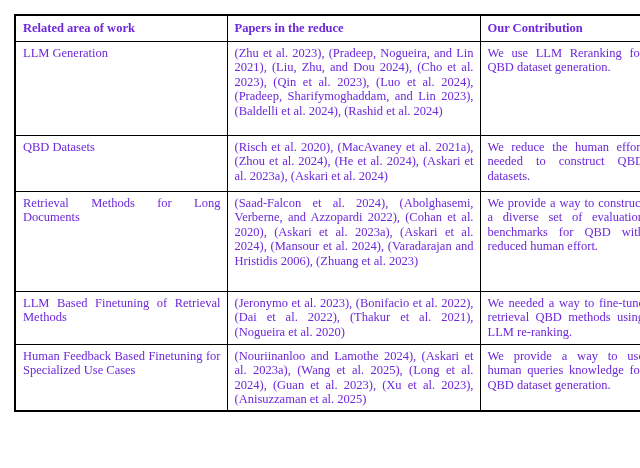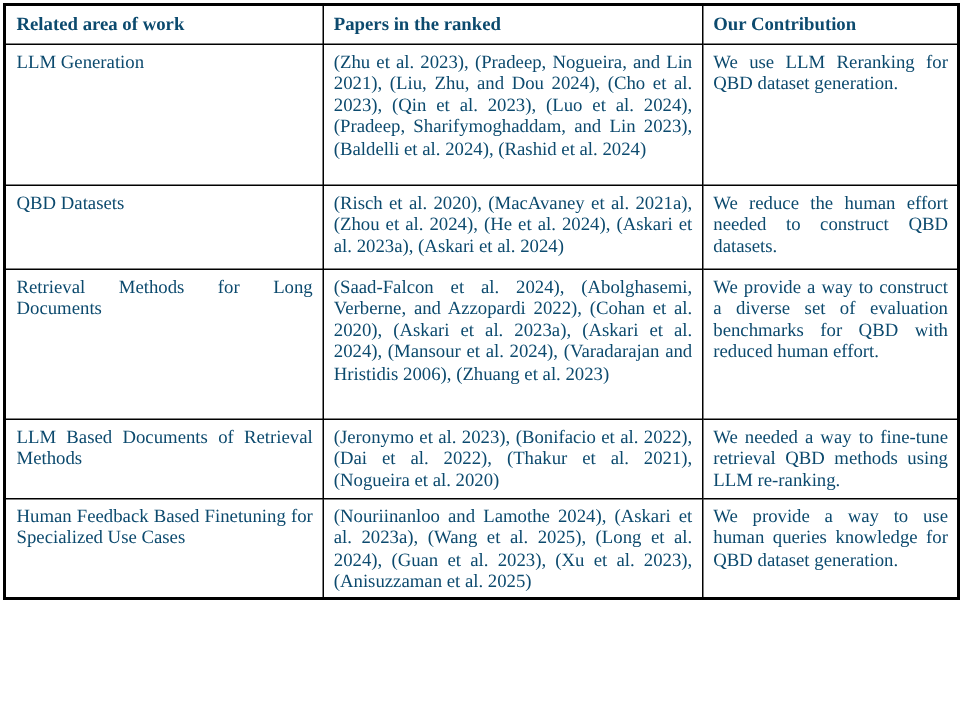--- a/index.html
+++ b/index.html
@@ -5,23 +5,23 @@
   html, body {
     margin: 0;
     padding: 0;
     background: #ffffff;
   }
   .page {
     width: 640px;
     height: 468px;
     background: #ffffff;
     box-sizing: border-box;
-    padding: 2px;
+    padding: 14px;
     font-family: "Liberation Serif", serif;
-    color: #0c4a6e;
+    color: #6d28d9;
   }
   table.rw-table {
     border-collapse: collapse;
     width: 636px;
     table-layout: fixed;
     border: 2px solid #000000;
   }
   table.rw-table th,
   table.rw-table td {
     border: 1px solid #000000;
@@ -59,42 +59,42 @@
 <div class="page">
   <table class="rw-table">
     <colgroup>
       <col class="c1">
       <col class="c2">
       <col class="c3">
     </colgroup>
     <thead>
       <tr style="height:26px;">
         <th>Related area of work</th>
-        <th>Papers in the ranked</th>
+        <th>Papers in the reduce</th>
         <th>Our Contribution</th>
       </tr>
     </thead>
     <tbody>
       <tr style="height:94px;">
         <td class="cell-area">LLM Generation</td>
         <td class="cell-papers">(Zhu et al. 2023), (Pradeep, Nogueira, and Lin 2021), (Liu, Zhu, and Dou 2024), (Cho et al. 2023), (Qin et al. 2023), (Luo et al. 2024), (Pradeep, Sharifymoghaddam, and Lin 2023), (Baldelli et al. 2024), (Rashid et al. 2024)</td>
         <td class="cell-contrib">We use LLM Reranking for QBD dataset generation.</td>
       </tr>
       <tr style="height:56px;">
         <td class="cell-area">QBD Datasets</td>
         <td class="cell-papers">(Risch et al. 2020), (MacAvaney et al. 2021a), (Zhou et al. 2024), (He et al. 2024), (Askari et al. 2023a), (Askari et al. 2024)</td>
         <td class="cell-contrib">We reduce the human effort needed to construct QBD datasets.</td>
       </tr>
       <tr style="height:100px;">
         <td class="cell-area">Retrieval Methods for Long Documents</td>
         <td class="cell-papers">(Saad-Falcon et al. 2024), (Abolghasemi, Verberne, and Azzopardi 2022), (Cohan et al. 2020), (Askari et al. 2023a), (Askari et al. 2024), (Mansour et al. 2024), (Varadarajan and Hristidis 2006), (Zhuang et al. 2023)</td>
         <td class="cell-contrib">We provide a way to construct a diverse set of evaluation benchmarks for QBD with reduced human effort.</td>
       </tr>
       <tr style="height:53px;">
-        <td class="cell-area">LLM Based Documents of Retrieval Methods</td>
+        <td class="cell-area">LLM Based Finetuning of Retrieval Methods</td>
         <td class="cell-papers">(Jeronymo et al. 2023), (Bonifacio et al. 2022), (Dai et al. 2022), (Thakur et al. 2021), (Nogueira et al. 2020)</td>
         <td class="cell-contrib">We needed a way to fine-tune retrieval QBD methods using LLM re-ranking.</td>
       </tr>
       <tr style="height:66px;">
         <td class="cell-area">Human Feedback Based Finetuning for Specialized Use Cases</td>
         <td class="cell-papers">(Nouriinanloo and Lamothe 2024), (Askari et al. 2023a), (Wang et al. 2025), (Long et al. 2024), (Guan et al. 2023), (Xu et al. 2023), (Anisuzzaman et al. 2025)</td>
         <td class="cell-contrib">We provide a way to use human queries knowledge for QBD dataset generation.</td>
       </tr>
     </tbody>
   </table>

